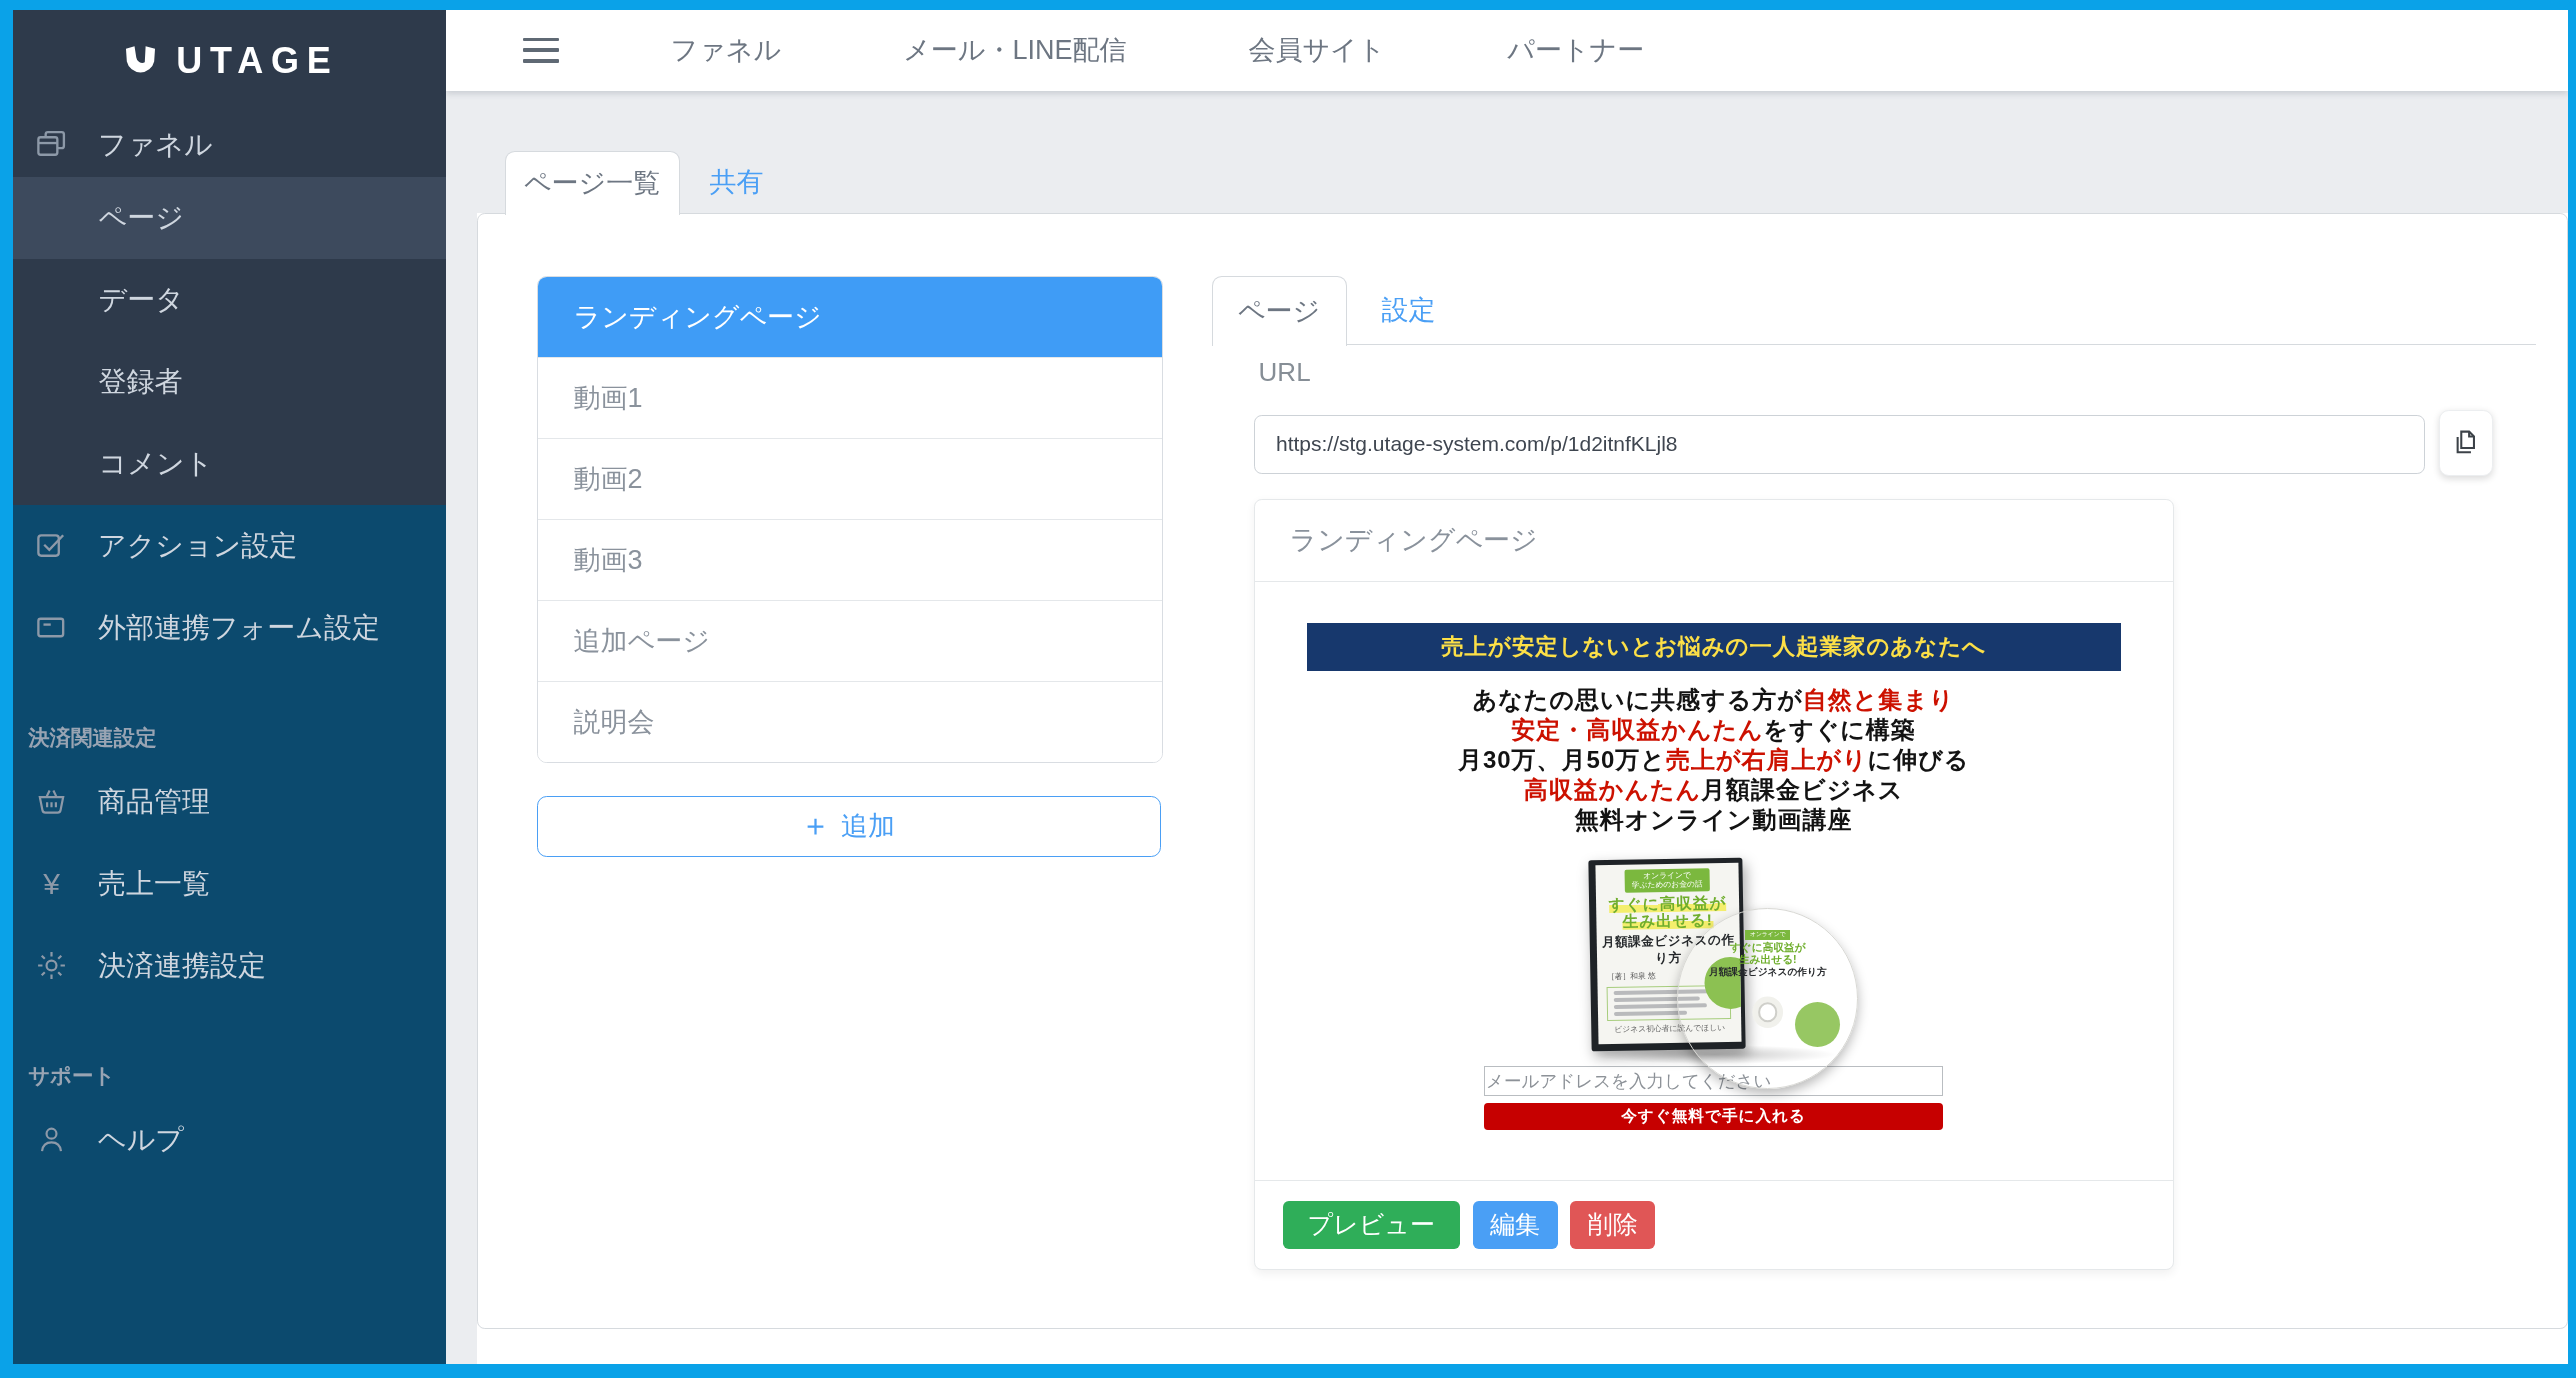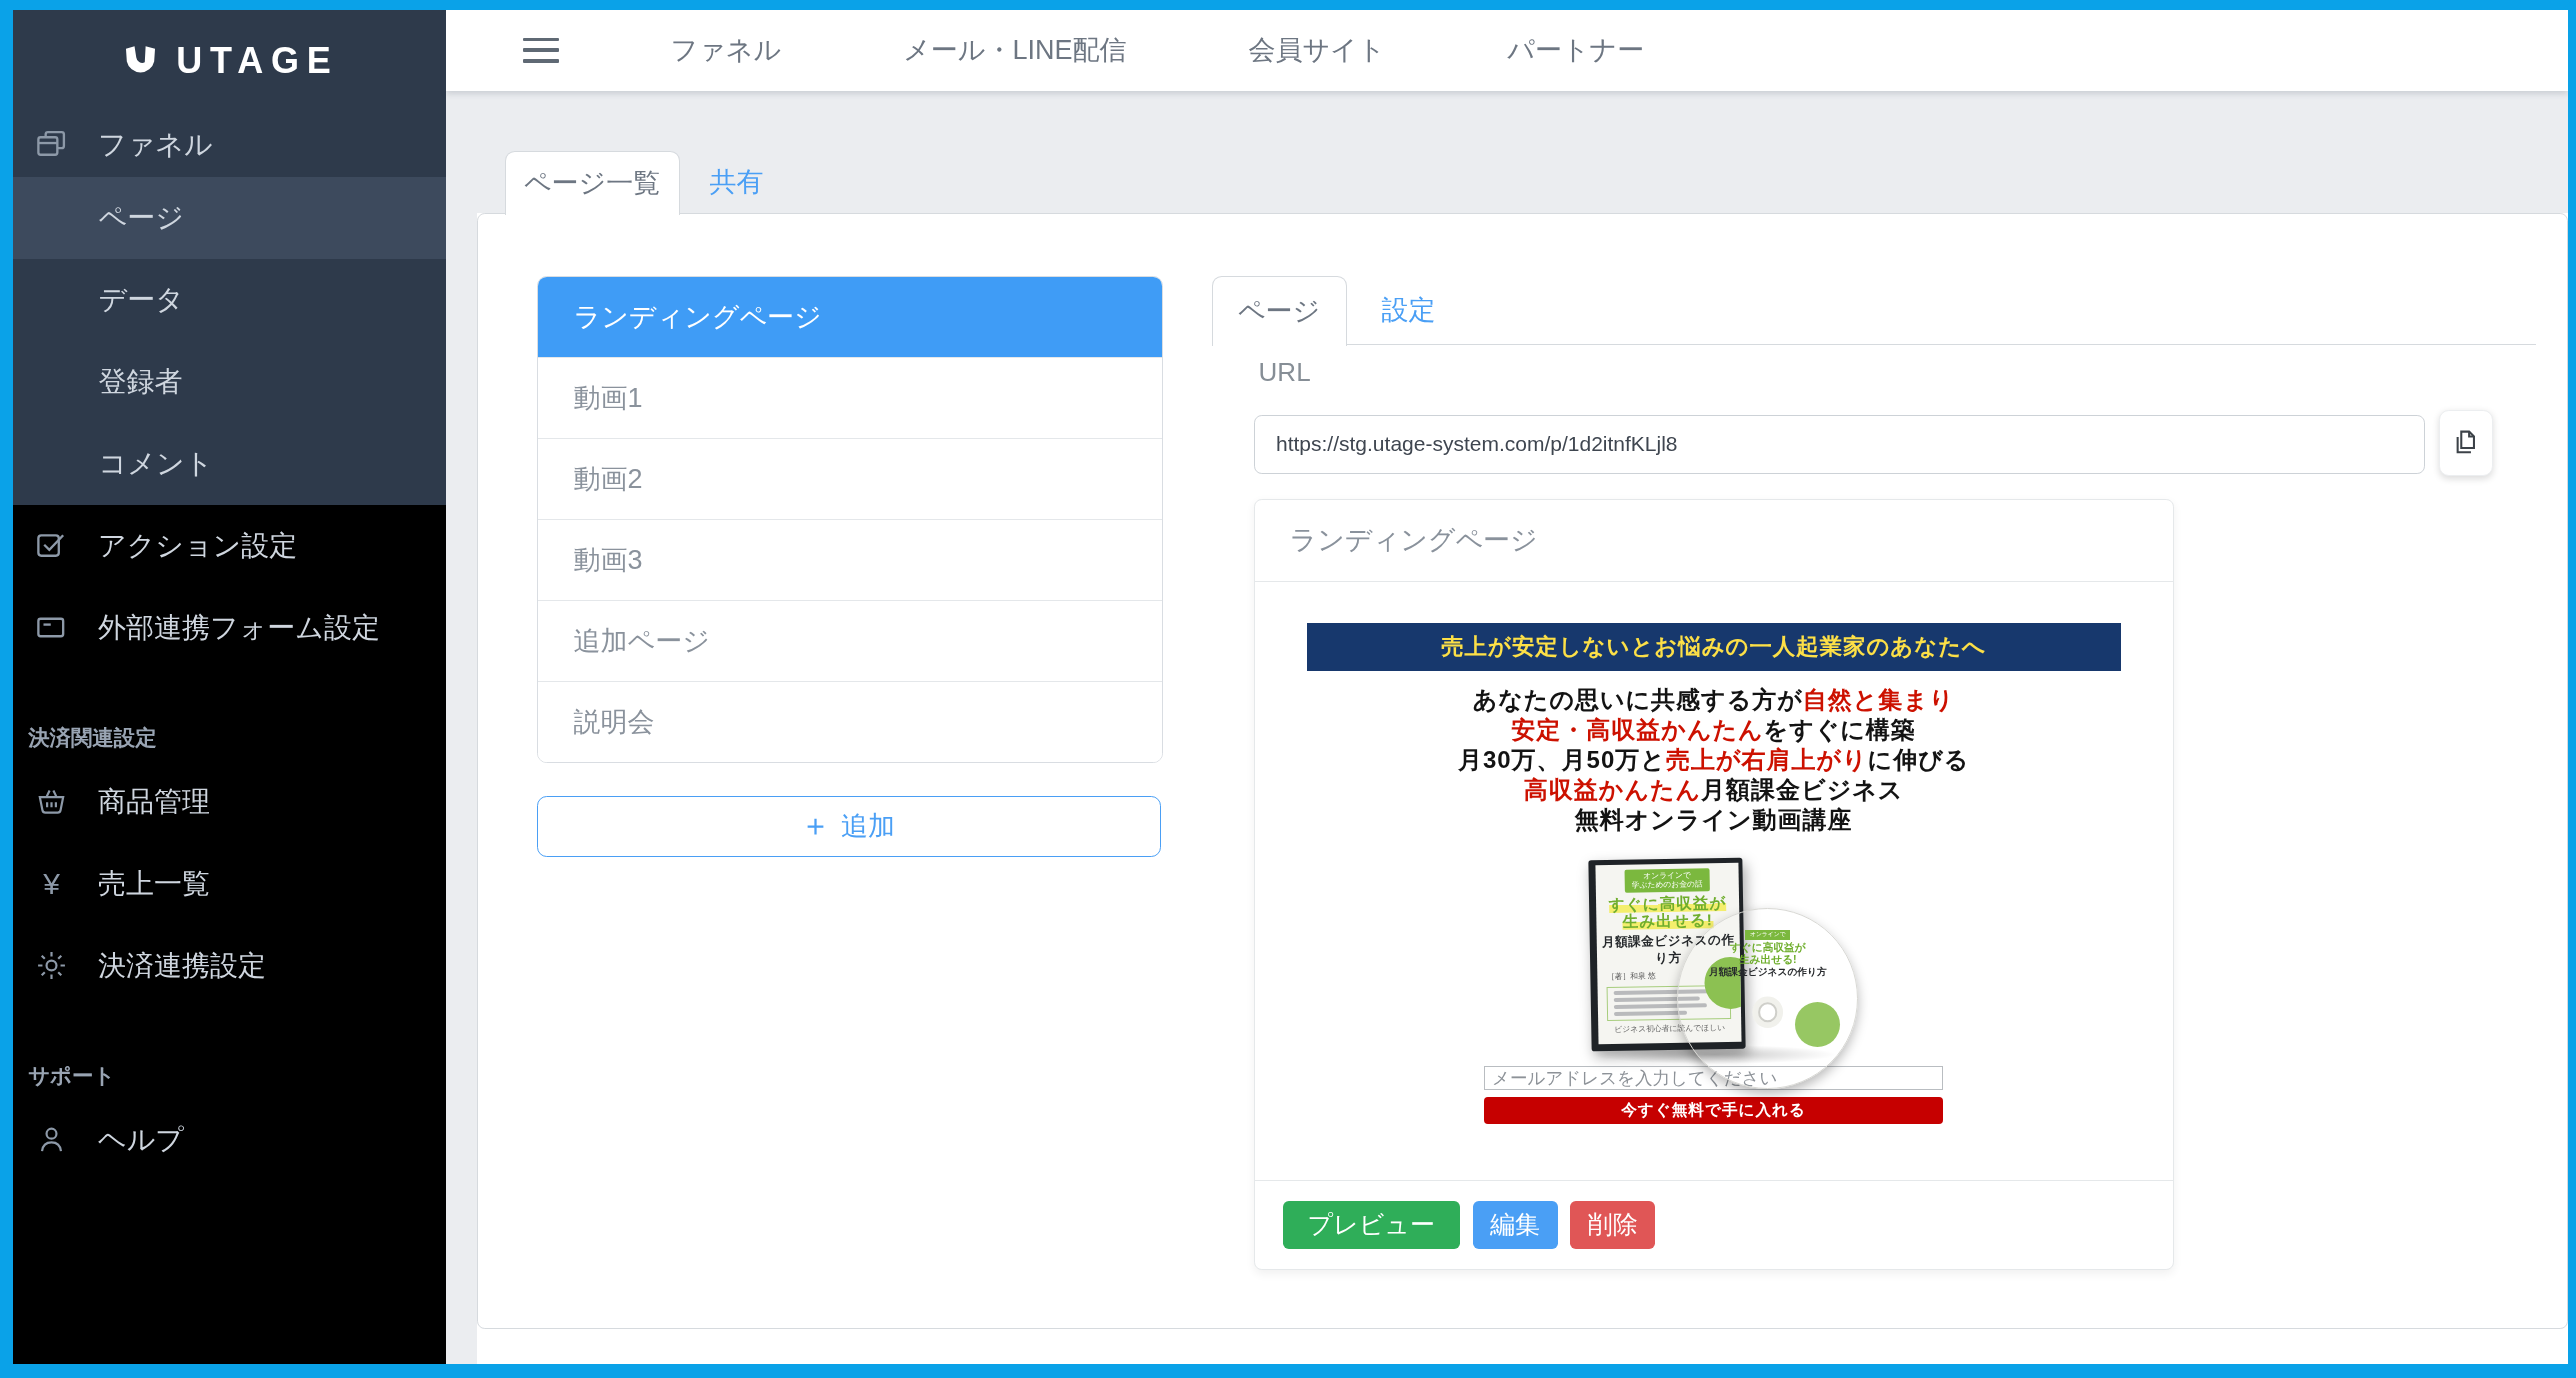--- a/index.html
+++ b/index.html
@@ -5,21 +5,21 @@
   html,body{margin:0;padding:0;}
   body{
     width:2576px;height:1378px;position:relative;overflow:hidden;
     background:#0aa2e8;
     font-family:"Liberation Sans","DejaVu Sans",sans-serif;
     -webkit-font-smoothing:antialiased;
   }
   .app{position:absolute;left:12.6px;top:9.7px;right:7.8px;bottom:13.6px;display:flex;overflow:hidden;background:#ebedf0;}
 
   
-  .sidebar{width:433px;min-width:433px;background:#000000;color:#cfd6df;}
+  .sidebar{width:433px;min-width:433px;background:#0c4a6e;color:#cfd6df;}
   .sb-dark{background:#2e3a4b;}
   .logo{height:103px;display:flex;align-items:center;justify-content:center;gap:15.6px;color:#fff;}
   .logo svg{width:41px;height:41px;}
   .logo-text{font-size:36px;font-weight:bold;letter-spacing:7.8px;}
   .sb-item{height:82px;display:flex;align-items:center;padding-left:21.4px;font-size:28px;cursor:pointer;}
   .sb-item.funnel{height:64px;}
   .ic{width:35px;height:35px;margin-right:29px;color:#8d99a8;flex:none;}
   .yen-ic{width:35px;margin-right:29px;font-size:30px;color:#8d99a8;text-align:center;flex:none;}
   .sb-sub{height:82px;display:flex;align-items:center;padding-left:86px;font-size:28px;cursor:pointer;}
   .sb-sub.active{background:#3d4a5d;}
@@ -83,21 +83,21 @@
   .bk-foot{margin-top:3.9px;font-size:7.8px;color:#666;}
   .bk-blob{position:absolute;right:-15.6px;bottom:33px;width:52px;height:52px;background:#8cc152;border-radius:50%;}
   .disc{position:absolute;right:5.8px;top:51px;width:179px;height:179px;border-radius:50%;background:radial-gradient(circle at 50% 45%, #fbfbf8 62%, #ededе8);border:1px solid #d8d8d4;box-shadow:0 4.9px 11.7px rgba(0,0,0,.28);overflow:hidden;text-align:center;}
   .d-badge{display:inline-block;margin-top:21.4px;background:#7bb83e;color:#fff;font-size:5.8px;line-height:7.8px;padding:1px 4.9px;}
   .d-t1{color:#6fae2d;font-size:10.7px;font-weight:bold;margin-top:1.9px;line-height:11.7px;}
   .d-t2{color:#26292c;font-size:9.7px;font-weight:bold;margin-top:1px;}
   .d-hole{position:absolute;left:50%;top:58%;width:15.6px;height:15.6px;background:#fff;border:2.9px solid #cfcfca;border-radius:50%;transform:translate(-50%,-50%);box-shadow:0 0 0 5.8px #f1f1ec;}
   .d-blob{position:absolute;right:17.5px;top:93px;width:45px;height:45px;background:#8cc152;border-radius:50%;opacity:.9;}
   .book-shadow{position:absolute;left:17.5px;bottom:-8.7px;width:266px;height:21.4px;background:radial-gradient(ellipse at center, rgba(0,0,0,.22) 0%, rgba(0,0,0,0) 65%);}
 
-  .email{display:block;margin:9.7px auto 0;width:459px;height:24px;border:1px solid #b9bdc1;font-size:17.5px;padding:0 7px;box-sizing:border-box;color:#a21caf;font-family:inherit;}
+  .email{display:block;margin:9.7px auto 0;width:459px;height:30px;border:1px solid #b9bdc1;font-size:17.5px;padding:0 1px;box-sizing:border-box;color:#a21caf;font-family:inherit;}
   .email::placeholder{color:#8d9298;}
   .cta{display:block;margin:6.8px auto 0;width:459px;height:27px;background:#c60000;border:none;border-radius:3.9px;color:#fff;font-size:15.6px;font-weight:bold;cursor:pointer;font-family:inherit;letter-spacing:1px;}
 
   .card-f{position:absolute;left:0;right:0;bottom:0;height:88px;border-top:1px solid #e5e8ea;display:flex;align-items:center;padding-left:28px;gap:12.6px;}
   .btn{height:48px;border:none;border-radius:5.8px;color:#fff;font-size:25px;padding:0 17.5px;cursor:pointer;font-family:inherit;}
   .btn.green{background:#2fae59;padding:0 25px;}
   .btn.blue{background:#4a9ff5;}
   .btn.red-btn{background:#e05656;}
 </style>
 </head>

